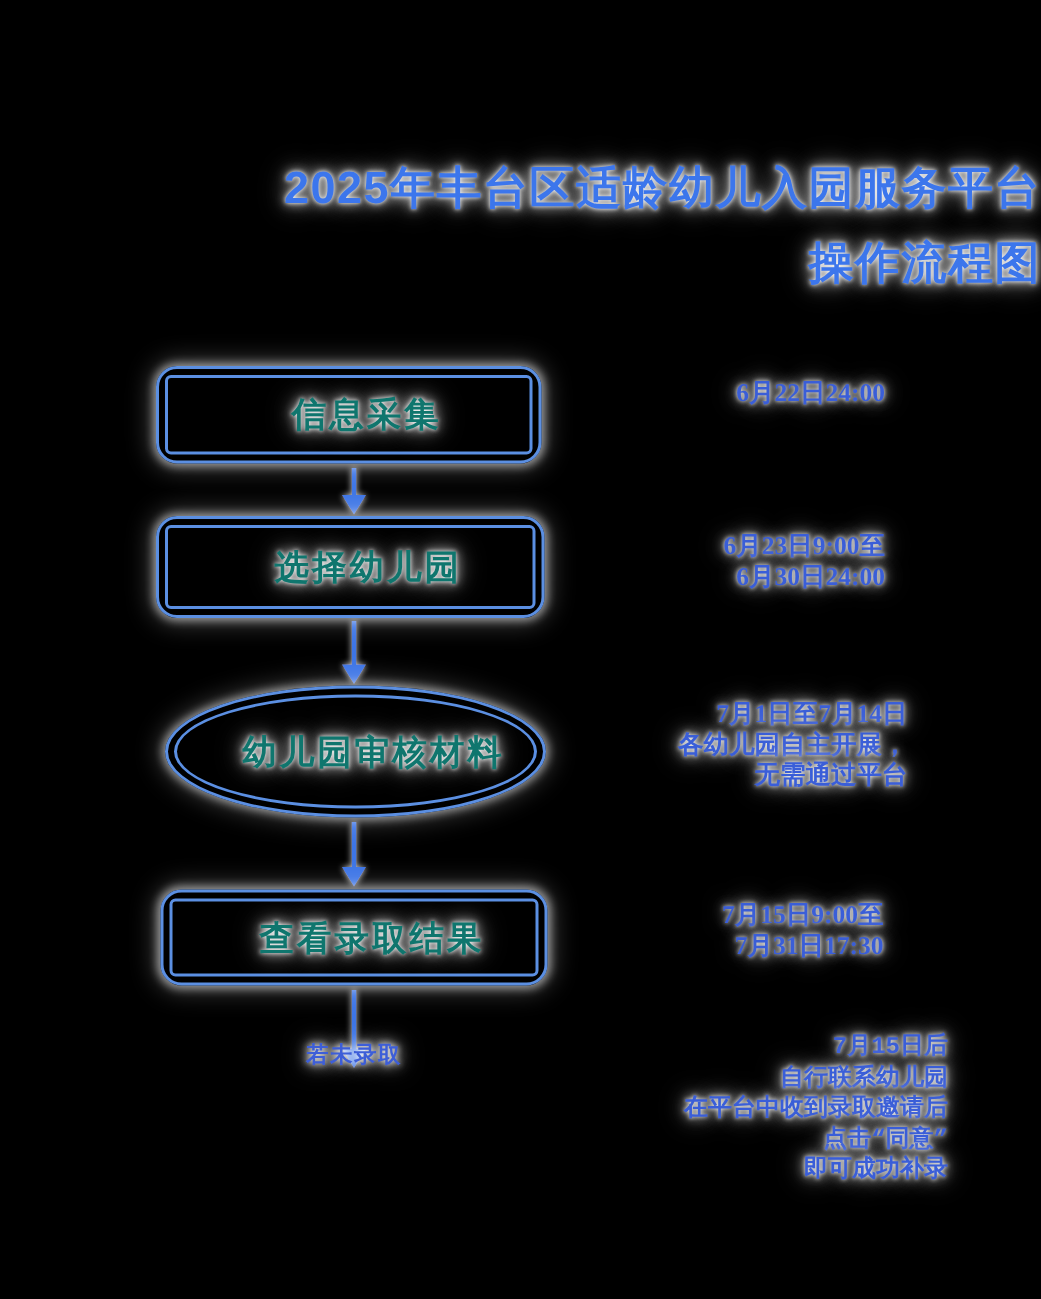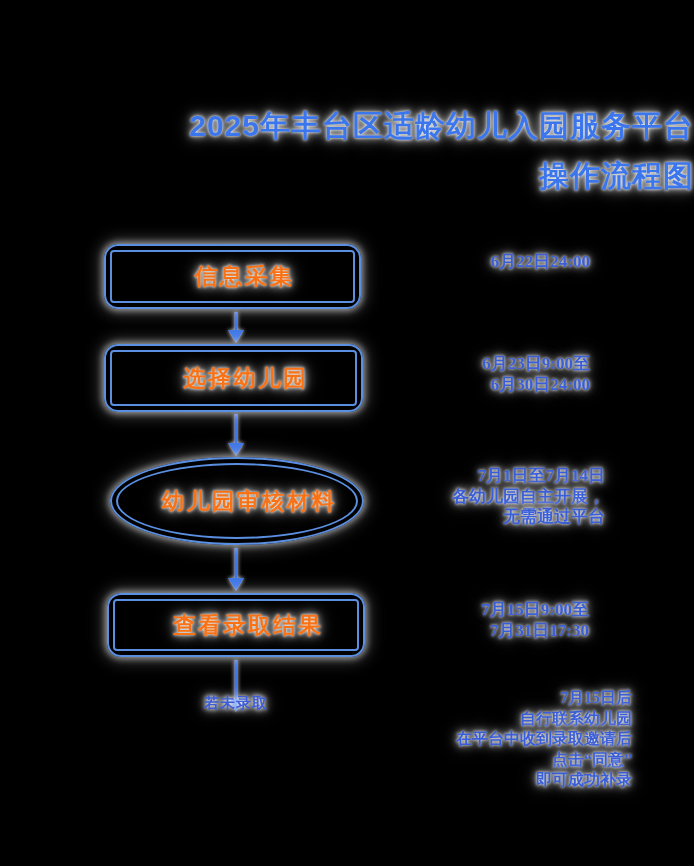--- a/index.html
+++ b/index.html
@@ -23,28 +23,28 @@
   }
   .node .inner{
     position:absolute;inset:4px;border:2.5px solid #5b8fe2;
     display:flex;align-items:center;justify-content:center;
   }
   .node.rect{border-radius:14px;}
   .node.rect .inner{border-radius:4px;}
   .node.ellipse{border-radius:50%;}
   .node.ellipse .inner{border-radius:50%;}
   .node-label{
-    font-weight:bold;font-size:23px;color:#f97316;letter-spacing:2px;white-space:nowrap;padding-left:24px;
+    font-weight:bold;font-size:23px;color:#0f766e;letter-spacing:2px;white-space:nowrap;padding-left:24px;
   }
   .note{
     position:absolute;text-align:center;font-weight:bold;color:#3a5ed8;
   }
   .note .ln{white-space:nowrap;}
   .note-sm{font-size:17px;line-height:20.5px;}
-  .note-xs{font-size:16px;line-height:20.5px;}
+  .note-xs{font-size:16px;line-height:20.5px;font-family:Liberation Mono, monospace;}
   .edge-label{
     position:absolute;font-weight:bold;font-size:15px;color:#3d5ed8;
     white-space:nowrap;letter-spacing:1px;z-index:4;
     text-shadow:0 0 4px rgba(255,255,255,.95),0 0 9px rgba(255,255,255,.85),
                 0 0 16px rgba(255,255,255,.6);
   }
   svg.connectors{position:absolute;left:0;top:0;z-index:1;}
   .node,.note,.title,.edge-label{z-index:3;text-align:right;}
 </style>
 </head>

